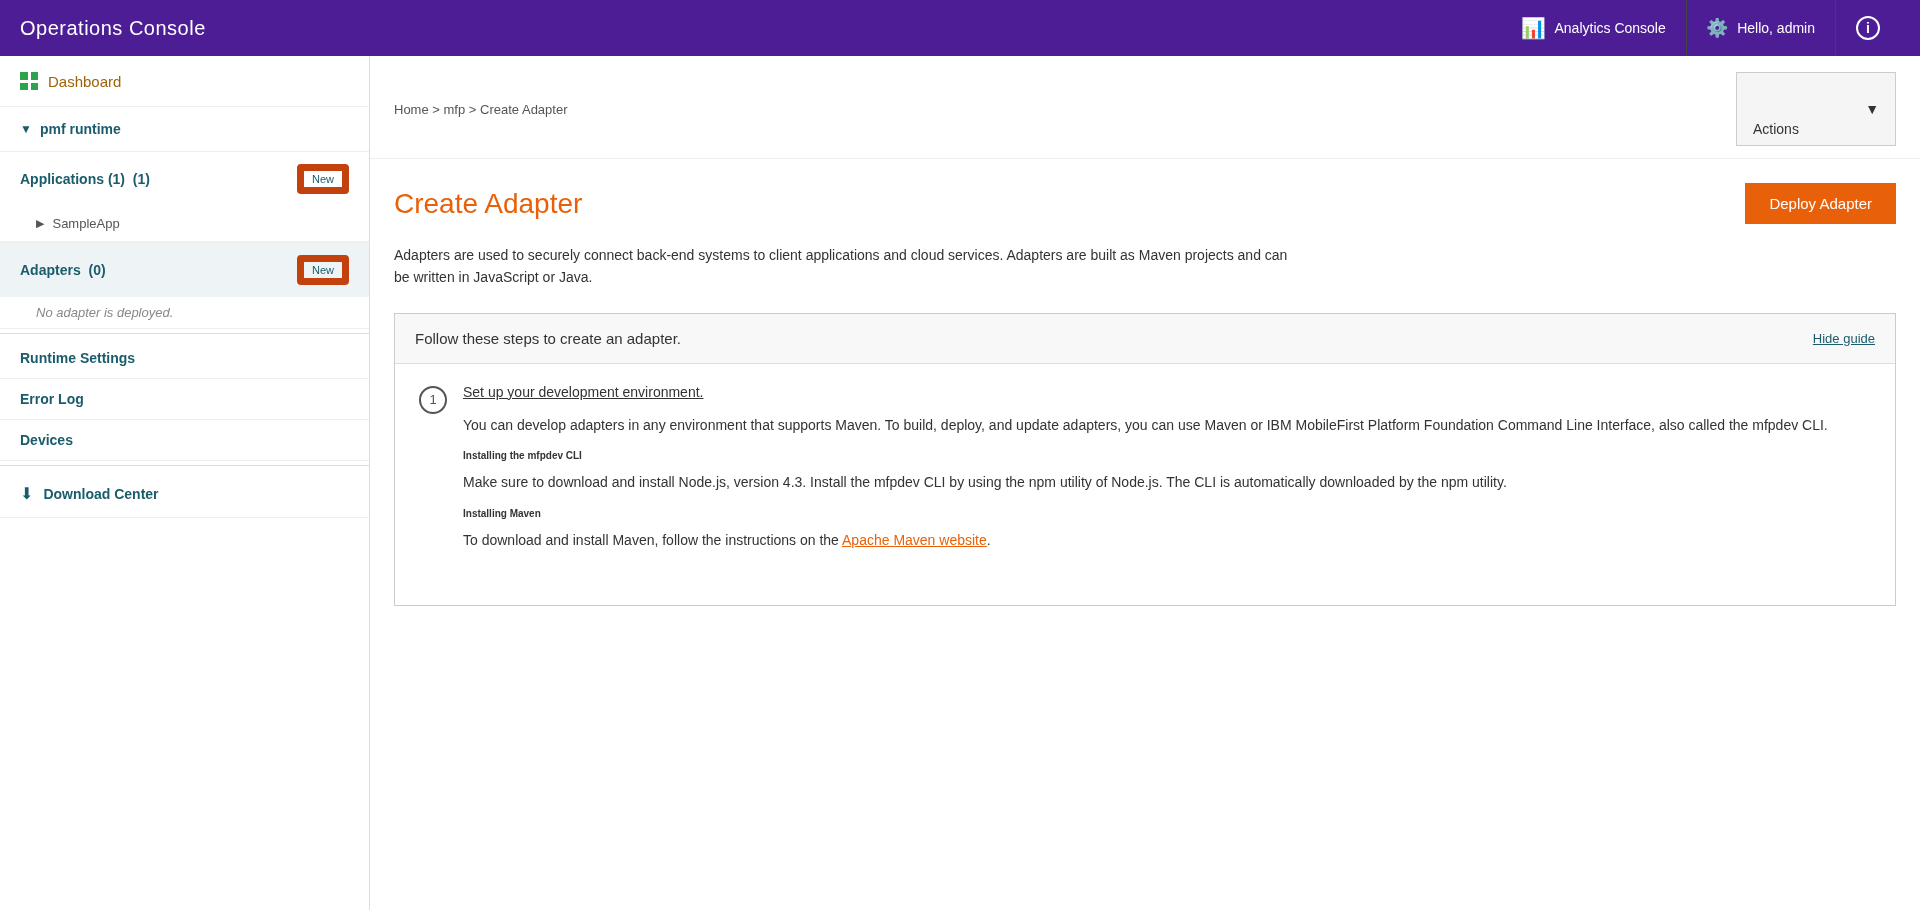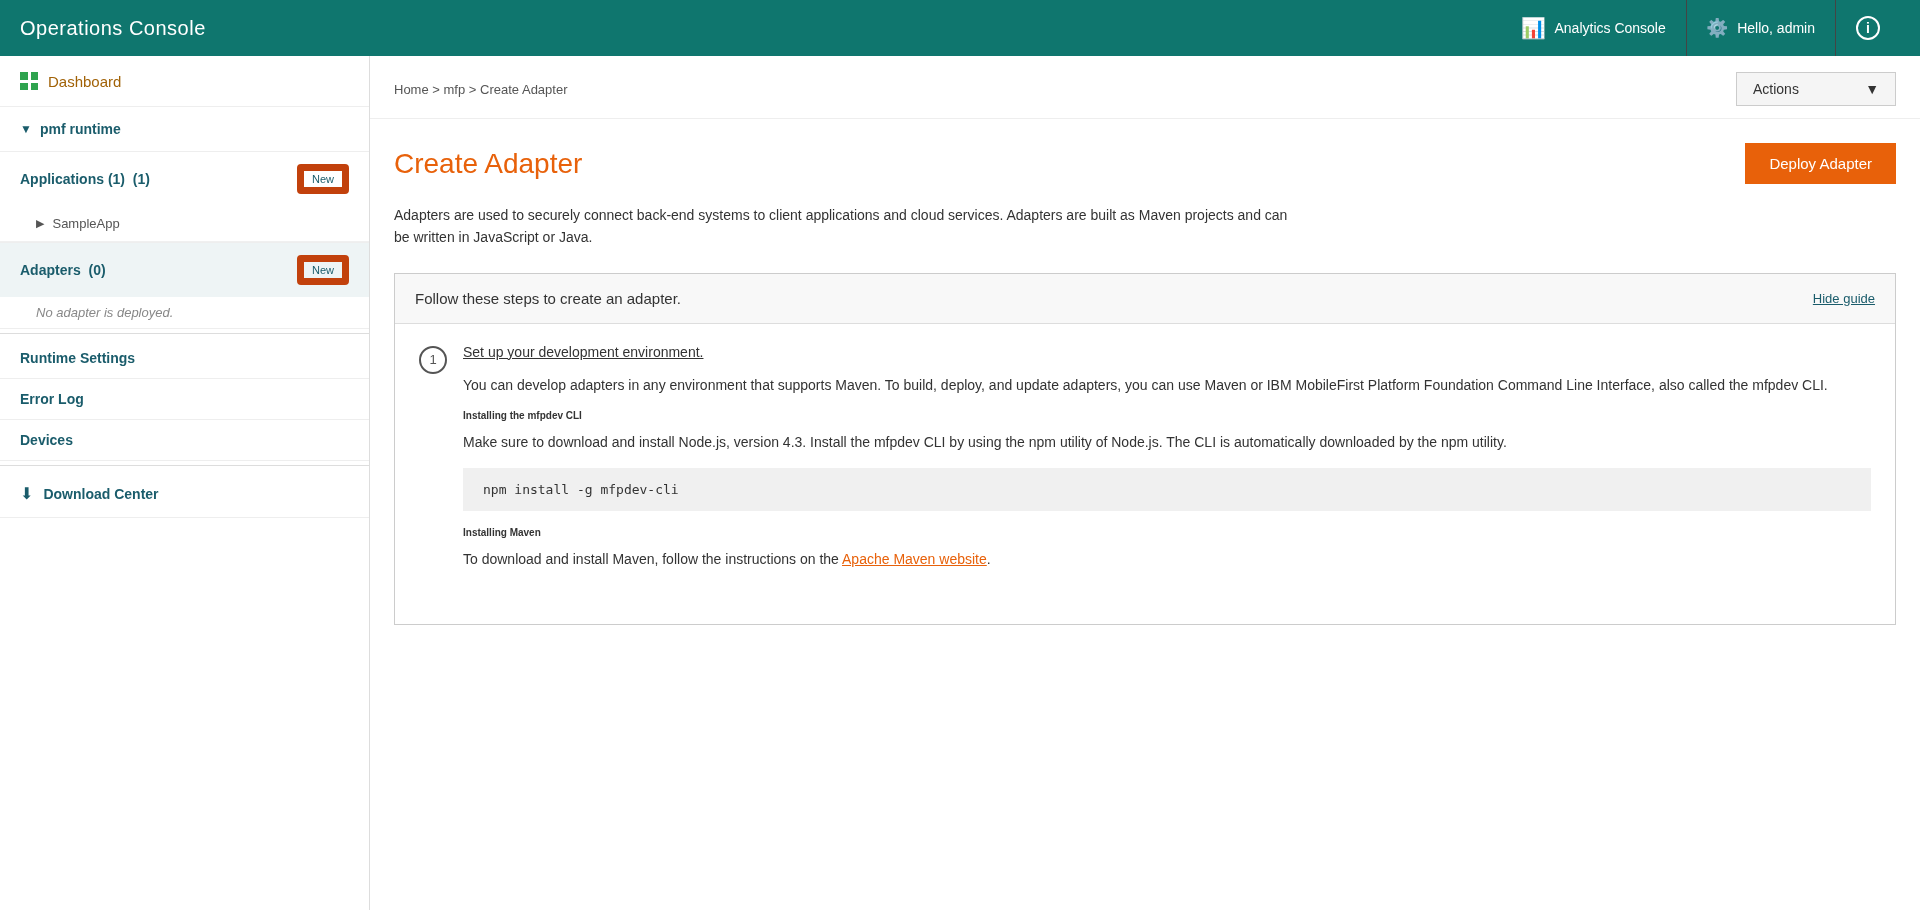--- a/index.html
+++ b/index.html
@@ -1,20 +1,20 @@
 <!DOCTYPE html>
 <html><head>
   <meta charset="utf-8">
   <style>
     * { box-sizing: border-box; margin: 0; padding: 0; }
     body { font-family: 'Helvetica Neue', Arial, sans-serif; font-size: 14px; color: #333; display: flex; flex-direction: column; height: 910px; overflow: hidden; }
 
     
     .header {
-      background: #0f766e;
+      background: #4c1d95;
       color: #fff;
       display: flex;
       align-items: center;
       justify-content: space-between;
       padding: 0 20px;
       height: 56px;
       flex-shrink: 0;
     }
     .header-title {
       font-size: 20px;
@@ -229,20 +229,21 @@
       background: #f5f5f5;
       padding: 8px 16px;
       cursor: pointer;
       min-width: 160px;
       justify-content: space-between;
       gap: 20px;
     }
     .actions-label {
       font-size: 14px;
       color: #333;
+      margin-top: 40px;
     }
     .actions-chevron {
       font-size: 14px;
       color: #333;
     }
     .content-body {
       padding: 24px 24px;
     }
     .page-title-row {
       display: flex;
@@ -472,23 +473,20 @@
           <a class="hide-guide-link">Hide guide</a>
         </div>
         <div class="guide-body">
           <div class="step-row">
             <div class="step-number">1</div>
             <div class="step-content">
               <p class="step-heading">Set up your development environment.</p>
               <p class="step-para">You can develop adapters in any environment that supports Maven. To build, deploy, and update adapters, you can use Maven or IBM MobileFirst Platform Foundation Command Line Interface, also called the mfpdev CLI.</p>
               <p class="step-subheading">Installing the mfpdev CLI</p>
               <p class="step-para">Make sure to download and install Node.js, version 4.3. Install the mfpdev CLI by using the npm utility of Node.js. The CLI is automatically downloaded by the npm utility.</p>
-              <div class="code-block">
-                <code>npm install -g mfpdev-cli</code>
-              </div>
               <p class="step-subheading">Installing Maven</p>
               <p class="step-para">
                 <span>To download and install Maven, follow the instructions on the </span><a class="maven-link">Apache Maven website</a><span>.</span>
               </p>
             </div>
           </div>
         </div>
       </div>
     </div>
   </div>

